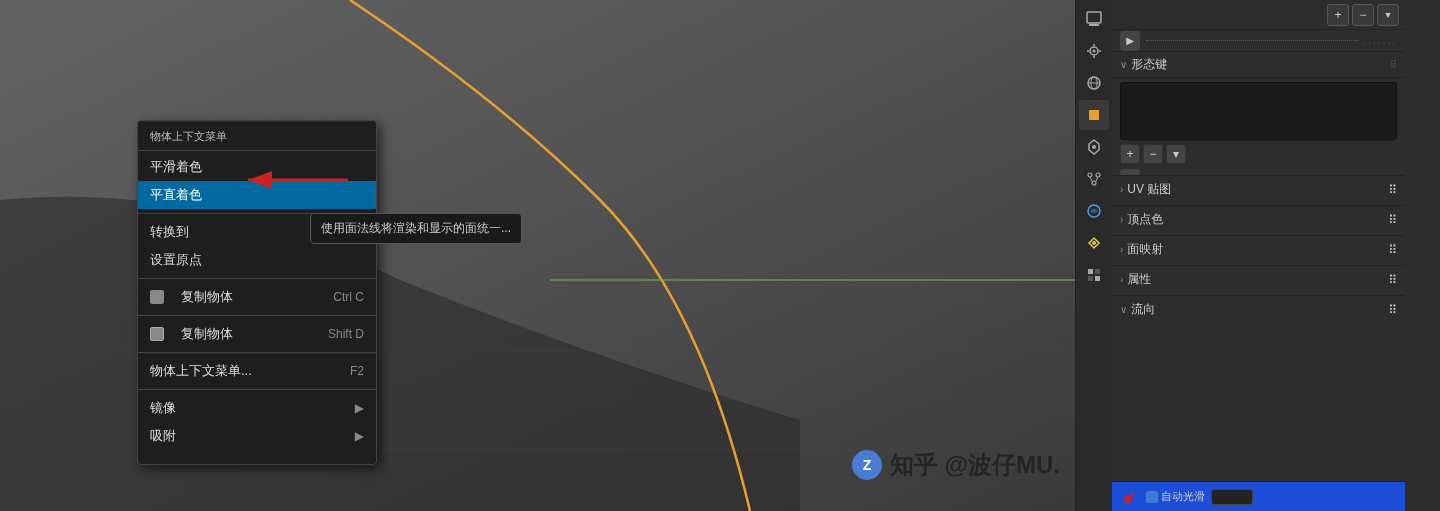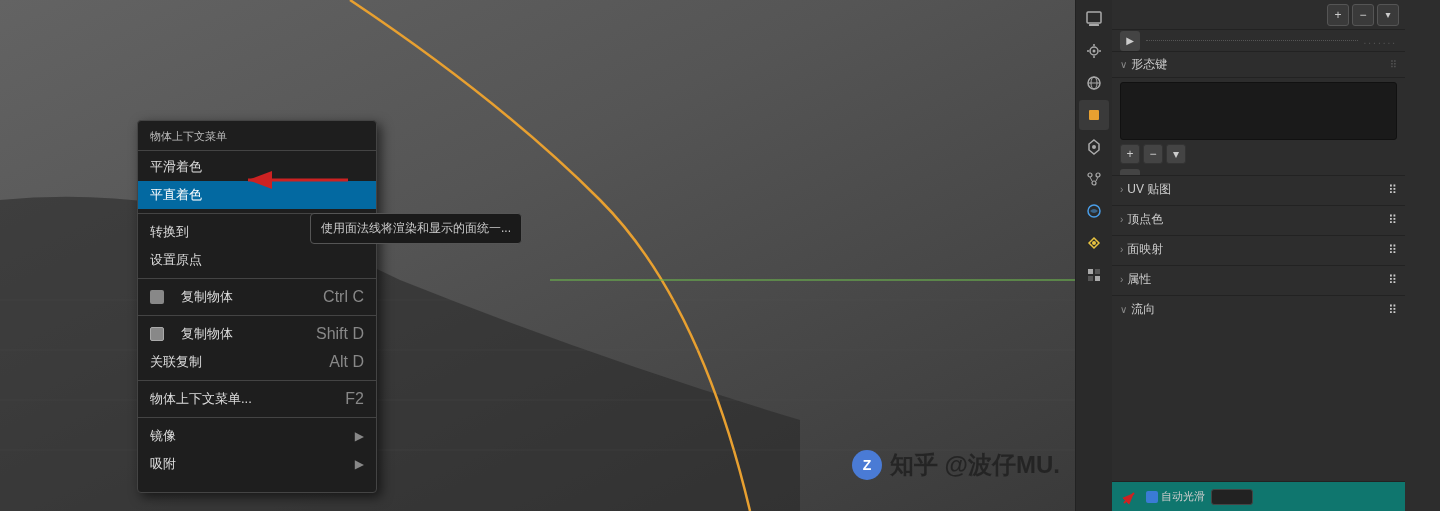--- a/index.html
+++ b/index.html
@@ -62,21 +62,21 @@
       white-space: nowrap;
     }
 
     .menu-item.highlighted {
       background: #0369a1;
       color: #fff;
     }
 
     .menu-item .shortcut {
       color: #888;
-      font-size: 16px;
+      font-size: 12px;
       margin-left: 20px;
     }
 
     .menu-item .arrow {
       color: #888;
       font-size: 12px;
     }
 
     .menu-separator {
       height: 1px;
@@ -363,24 +363,20 @@
     <span class="shortcut">Ctrl C</span>
   </div>
   <div class="menu-separator"></div>
   <div class="menu-item">
     <div class="menu-item-with-icon">
       <div class="menu-icon" style="width:14px;height:14px;background:#888;border-radius:2px;border:1px solid #aaa;"></div>
       <span>复制物体</span>
     </div>
     <span class="shortcut">Shift D</span>
   </div>
-  <div class="menu-item">
-    <span>关联复制</span>
-    <span class="shortcut">Alt D</span>
-  </div>
   <div class="menu-separator"></div>
   <div class="menu-item">
     <span>物体上下文菜单...</span>
     <span class="shortcut">F2</span>
   </div>
   <div class="menu-separator"></div>
   <div class="menu-item">
     <span>镜像</span>
     <span class="arrow">▶</span>
   </div>
@@ -494,21 +490,21 @@
   <div style="position:absolute; left:36px; top:295px; width:293px; background:#2d2d2d; border-top:1px solid #222;">
     <div class="sub-header">
       <div class="label">
         <span class="chevron-down">∨</span>
         <span>流向</span>
       </div>
       <span class="drag-dots">⠿</span>
     </div>
   </div>
 
-  <div style="position:absolute; bottom:0; left:36px; width:293px; height:30px; background:#0f766e; border-top:1px solid #222; display:flex; align-items:center; padding:0 8px; gap:6px;">
+  <div style="position:absolute; bottom:0; left:36px; width:293px; height:30px; background:#1d4ed8; border-top:1px solid #222; display:flex; align-items:center; padding:0 8px; gap:6px;">
 
     <svg width="20" height="20" viewBox="0 0 20 20">
       <defs>
         <marker id="arrowhead2" markerWidth="6" markerHeight="5" refX="6" refY="2.5" orient="auto">
           <polygon points="0 0, 6 2.5, 0 5" fill="#cc2222"></polygon>
         </marker>
       </defs>
       <line x1="4" y1="16" x2="14" y2="6" stroke="#cc2222" stroke-width="2" marker-end="url(#arrowhead2)"></line>
     </svg>
     <div class="checkbox-item">

